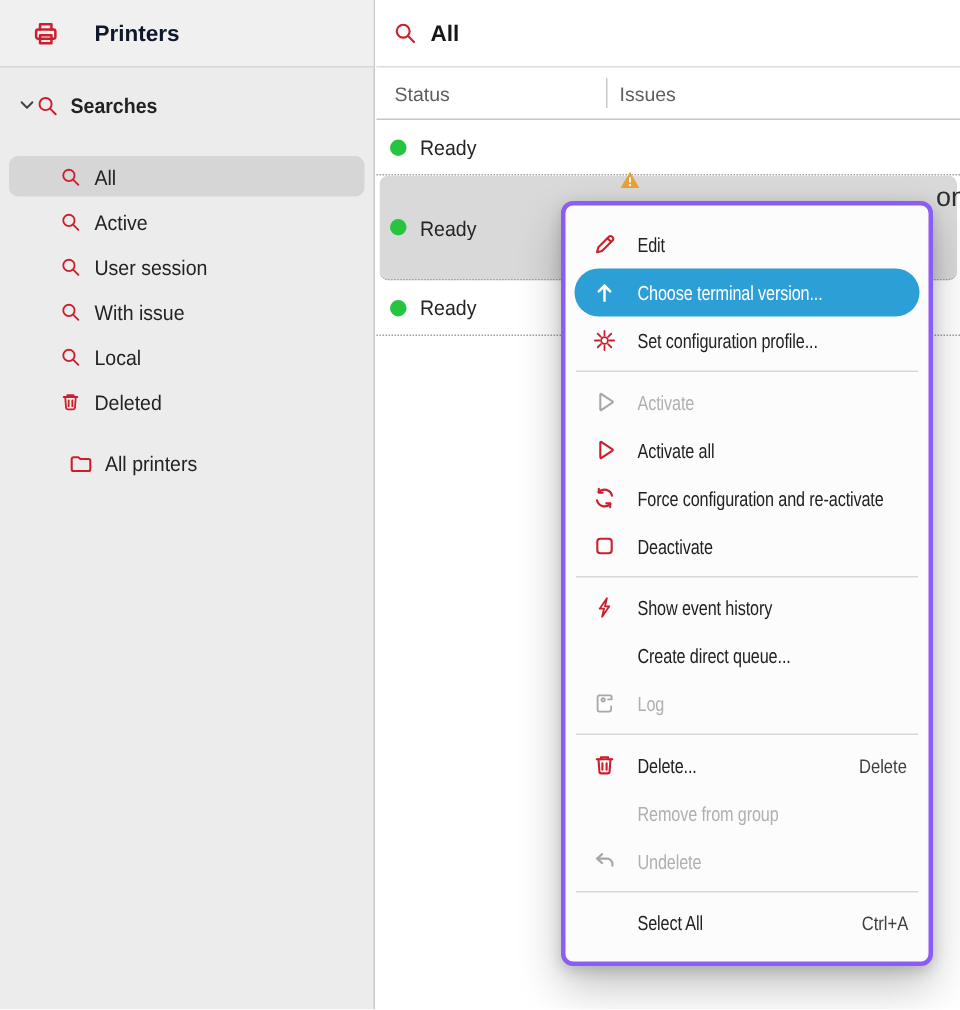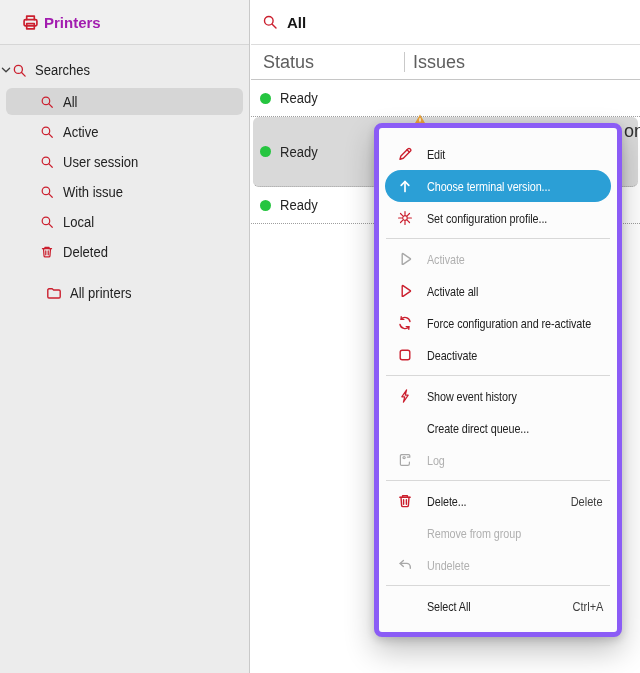--- a/index.html
+++ b/index.html
@@ -4,22 +4,22 @@
 <style>
   html,body{margin:0;padding:0;background:#fff;}
   .app{position:relative;width:640px;height:673px;overflow:hidden;background:#fff;
        font-family:"Liberation Sans","DejaVu Sans",sans-serif;cursor:default;
        -webkit-font-smoothing:antialiased;}
   
   .sidebar{position:absolute;left:0;top:0;width:250px;height:673px;background:#ececec;
            border-right:1px solid #c9c9c9;box-sizing:border-box;}
   .sidebar-header{height:45px;background:#f0f0f0;border-bottom:1px solid #d6d6d6;
                   display:flex;align-items:center;padding-left:21px;box-sizing:border-box;}
-  .app-title{font-size:15px;font-weight:700;color:#a21caf;margin-left:4px;text-align:center;}
-  .tree-parent{display:flex;align-items:center;height:24px;margin:13px 0 6px;}
+  .app-title{font-size:15px;font-weight:700;color:#0f172a;margin-left:23px;text-align:center;}
+  .tree-parent{display:flex;align-items:center;height:24px;margin:13px 0 22px;padding-left:12px;font-weight:bold;}
   .group-label{font-size:14px;color:#222;margin-left:8px;white-space:nowrap;
                transform:scaleX(.93);transform-origin:0 50%;}
   .side-item{display:flex;align-items:center;height:27px;margin:0 6px 3px;padding-left:34px;
              border-radius:6px;}
   .side-item.selected{background:#d6d6d6;}
   .side-label{font-size:14px;color:#222;margin-left:9px;white-space:nowrap;
               transform:scaleX(.93);transform-origin:0 50%;}
   .footer-item{display:flex;align-items:center;height:28px;margin-top:14px;padding-left:46px;}
   .icon{display:inline-flex;align-items:center;justify-content:center;width:16px;height:16px;
         color:var(--accent,#cb1f2e);flex:none;}
@@ -27,35 +27,35 @@
   .icon.chev{width:12px;height:12px;color:#414141;}
   .icon.s14{width:14px;height:14px;}
   .icon.s15{width:15px;height:15px;}
   .icon.s19{width:19px;height:19px;}
   
   .main{position:absolute;left:251px;top:0;width:389px;height:673px;background:#fff;}
   .main-header{height:45px;border-bottom:1px solid #dcdcdc;display:flex;align-items:center;
                padding-left:11px;box-sizing:border-box;}
   .main-title{font-size:15px;font-weight:700;color:#161616;margin-left:9px;}
   .table-header{height:35px;border-bottom:1px solid #c6c6c6;display:flex;align-items:center;
-                box-sizing:border-box;color:#5e5e5e;font-size:18px;}
+                box-sizing:border-box;color:#5e5e5e;font-size:13px;}
   .col-status{width:154px;padding-left:12px;box-sizing:border-box;position:relative;height:100%;
               display:flex;align-items:center;}
   .col-status::after{content:"";position:absolute;right:0;top:7px;bottom:7px;width:1px;background:#c9c9c9;}
   .col-issues{padding-left:8px;}
   .row{height:37px;box-sizing:border-box;border-bottom:1px dotted #9e9e9e;display:flex;
        align-items:center;padding-left:9px;position:relative;}
   .row.selected{height:70px;background:#d9d9d9;border-radius:6px;margin:0 2px;padding-left:7px;}
   .dot{width:11px;height:11px;border-radius:50%;background:var(--green,#26c540);margin-right:9px;flex:none;}
   .status-text{font-size:14px;color:#242424;transform:scaleX(.93);transform-origin:0 50%;}
   .issues-fragment{position:absolute;left:371px;top:4px;font-size:18px;color:#2e2e2e;}
   .warning-abs{position:absolute;left:160px;top:-4px;width:14px;height:14px;}
   
-  .context-menu{position:absolute;left:374px;top:123px;width:248px;box-sizing:border-box;
-                background:#fcfcfc;border:5px solid #8b5cf6;border-radius:8px;padding:10px 0;
+  .context-menu{position:absolute;left:374px;top:134px;width:248px;box-sizing:border-box;
+                background:#fcfcfc;border:3px solid #8b5cf6;border-radius:8px;padding:10px 0;
                 box-shadow:0 14px 30px rgba(0,0,0,.24),0 3px 9px rgba(0,0,0,.16);z-index:10;}
   .menu-item{height:32px;display:flex;align-items:center;margin:0 6px;padding:0 8px 0 12px;
              border-radius:5px;}
   .mi-icon{width:16px;height:16px;margin-right:14px;color:var(--accent,#cb1f2e);
            display:inline-flex;align-items:center;justify-content:center;flex:none;}
   .mi-icon svg{display:block;}
   .mi-label{flex:1;font-size:13.5px;color:#212121;white-space:nowrap;letter-spacing:-.1px;
             transform:scaleX(.8);transform-origin:0 50%;}
   .mi-shortcut{font-size:13px;color:#3e3e3e;white-space:nowrap;
                transform:scaleX(.85);transform-origin:100% 50%;}

